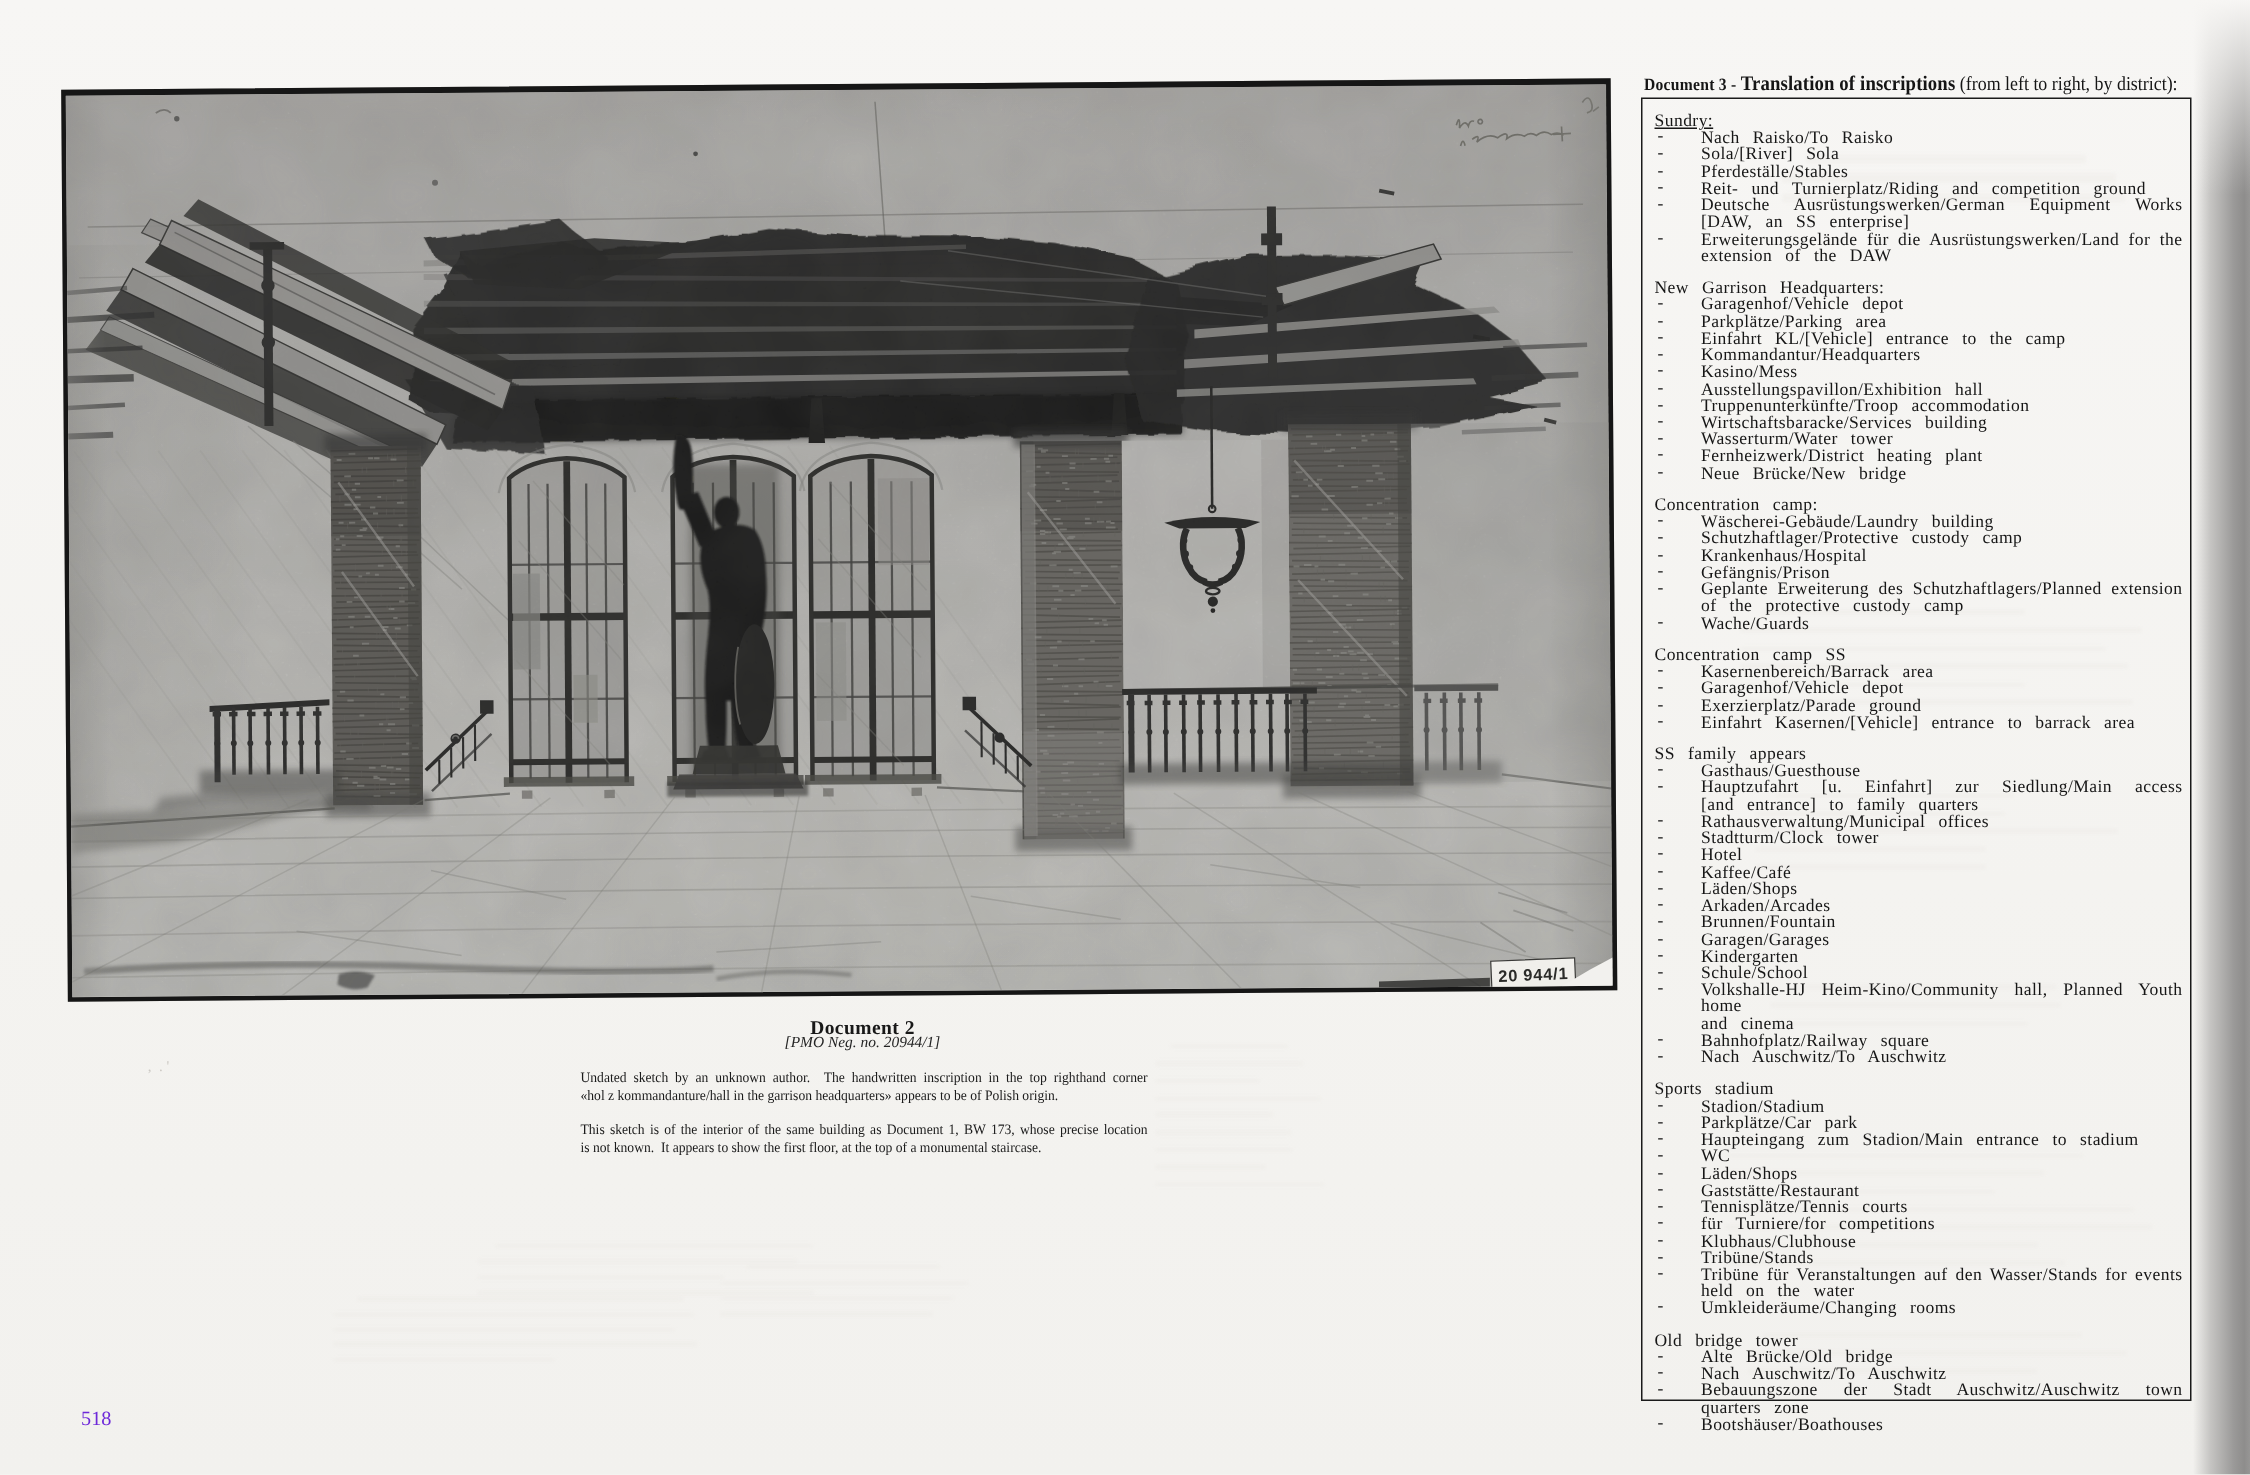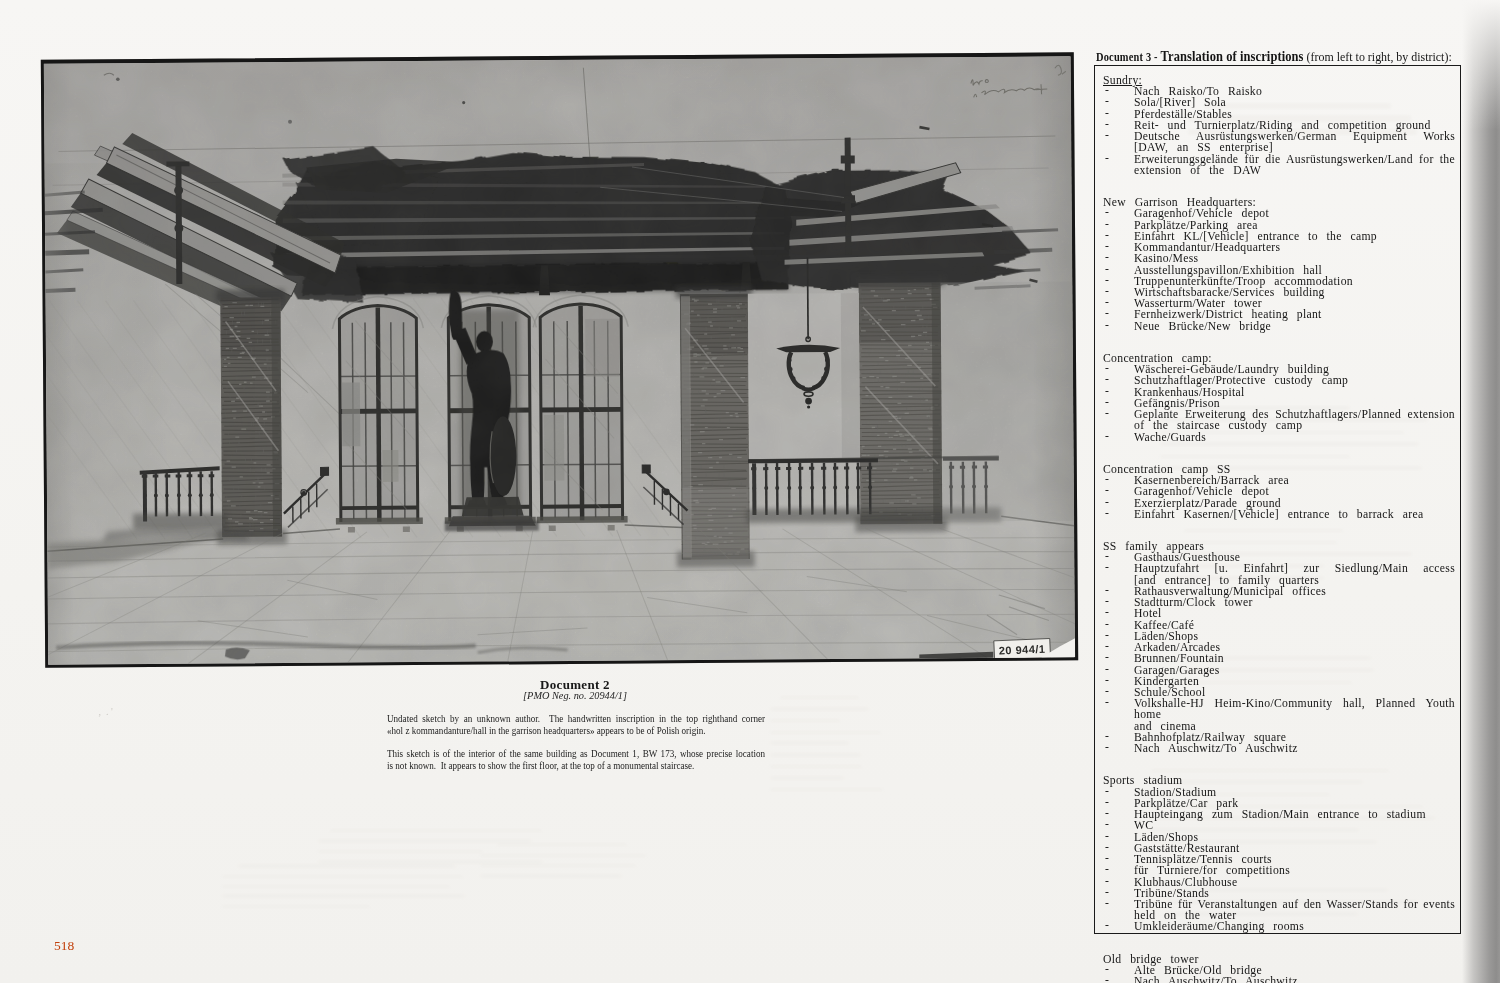--- a/index.html
+++ b/index.html
@@ -1,19 +1,19 @@
 <!DOCTYPE html>
 <html><head>
 <meta charset="utf-8">
 <style>
   html,body{margin:0;padding:0;}
   body{width:1500px;height:983px;position:relative;overflow:hidden;
        background:#f5f4f1;font-family:"Liberation Serif", serif;}
   .abs{position:absolute;}
-  #box .sec{margin-left:8px;margin-top:21px;}
+  #box .sec{margin-left:8px;margin-top:10px;}
   #box .sec.first{margin-top:4px;text-decoration:underline;}
   #box .it{padding-left:39px;padding-right:5px;position:relative;}
   #box .d{position:absolute;left:10px;top:-1px;}
   #box .j{display:block;text-align:justify;text-align-last:justify;word-spacing:0.5px;}
 
 </style>
 </head>
 <body>
 
 <div class="abs" style="left:0;top:0;width:1500px;height:983px;background:linear-gradient(180deg,#f7f6f4 0%,#f4f3f0 60%,#f2f1ee 100%);"></div>
@@ -468,21 +468,21 @@
 <div class="abs" style="left:387px;top:712.5px;width:400px;transform:scaleX(0.945);transform-origin:left top;font-size:9.6px;line-height:12.3px;color:#1b1b1b;">
   <span style="display:block;text-align:justify;text-align-last:justify;">Undated sketch by an unknown author.&nbsp; The handwritten inscription in the top righthand corner</span>
   <span style="display:block;">«hol z kommandanture/hall in the garrison headquarters» appears to be of Polish origin.</span>
 </div>
 
 <div class="abs" style="left:387px;top:748px;width:400px;transform:scaleX(0.945);transform-origin:left top;font-size:9.6px;line-height:12.3px;color:#1b1b1b;">
   <span style="display:block;text-align:justify;text-align-last:justify;">This sketch is of the interior of the same building as Document 1, BW 173, whose precise location</span>
   <span style="display:block;">is not known.&nbsp; It appears to show the first floor, at the top of a monumental staircase.</span>
 </div>
 
-<div class="abs" style="left:54px;top:938px;font-size:13.5px;color:#c2410c;">518</div>
+<div class="abs" style="left:54px;top:938px;font-size:13.5px;color:#6d28d9;">518</div>
 
 <div class="abs" style="left:770px;top:688px;width:120px;filter:blur(1px);opacity:0.42;">
 <div style="height:3.4px;background:#edebe7;margin-top:8.1px;margin-left:10px;width:79px;border-radius:2px;"></div>
 <div style="height:3.6px;background:#edebe7;margin-top:7.9px;margin-left:0px;width:99px;border-radius:2px;"></div>
 <div style="height:3.0px;background:#edebe7;margin-top:8.5px;margin-left:0px;width:70px;border-radius:2px;"></div>
 <div style="height:3.3px;background:#edebe7;margin-top:8.2px;margin-left:0px;width:111px;border-radius:2px;"></div>
 <div style="height:4.0px;background:#edebe7;margin-top:7.5px;margin-left:0px;width:79px;border-radius:2px;"></div>
 <div style="height:3.8px;background:#edebe7;margin-top:7.7px;margin-left:0px;width:91px;border-radius:2px;"></div>
 <div style="height:3.6px;background:#edebe7;margin-top:7.9px;margin-left:0px;width:92px;border-radius:2px;"></div>
 <div style="height:3.6px;background:#edebe7;margin-top:7.9px;margin-left:0px;width:74px;border-radius:2px;"></div>
@@ -581,21 +581,21 @@
 <div class="it"><span class="d">-</span>Fernheizwerk/District heating plant</div>
 <div class="it"><span class="d">-</span>Neue Brücke/New bridge</div>
 <div class="sec">Concentration camp:</div>
 <div class="it"><span class="d">-</span>Wäscherei-Gebäude/Laundry building</div>
 <div class="it"><span class="d">-</span>Schutzhaftlager/Protective custody camp</div>
 <div class="it"><span class="d">-</span>Krankenhaus/Hospital</div>
 <div class="it"><span class="d">-</span>Gefängnis/Prison</div>
 <div class="it">
       <span class="d">-</span>
       <span class="j">Geplante Erweiterung des Schutzhaftlagers/Planned extension</span>
-      <span style="display:block">of the staircase custody camp</span>
+      <span style="display:block">of the protective custody camp</span>
     </div>
 <div class="it"><span class="d">-</span>Wache/Guards</div>
 <div class="sec">Concentration camp SS</div>
 <div class="it"><span class="d">-</span>Kasernenbereich/Barrack area</div>
 <div class="it"><span class="d">-</span>Garagenhof/Vehicle depot</div>
 <div class="it"><span class="d">-</span>Exerzierplatz/Parade ground</div>
 <div class="it"><span class="d">-</span>Einfahrt Kasernen/[Vehicle] entrance to barrack area</div>
 <div class="sec">SS family appears</div>
 <div class="it"><span class="d">-</span>Gasthaus/Guesthouse</div>
 <div class="it">

